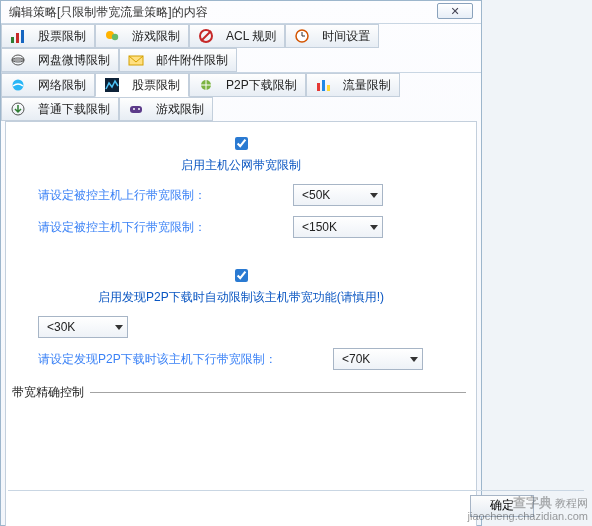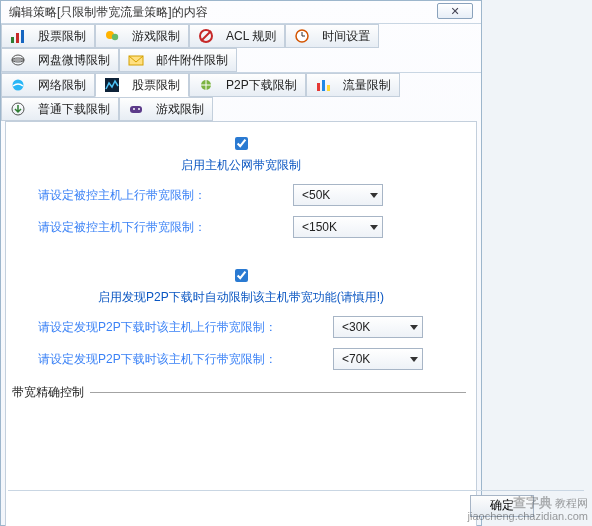--- a/index.html
+++ b/index.html
@@ -189,21 +189,20 @@
     </div>
 
     <div style="height:14px"></div>
 
     <label class="chk">
       <input type="checkbox" checked="" style="">
       <span class="blue">启用发现P2P下载时自动限制该主机带宽功能(请慎用!)</span>
     </label>
 
     <div class="formrow wide">
-      <span class="lbl">请设定发现P2P下载时该主机上行带宽限制：</span>
       <div class="select">
         <span>&lt;30K</span>
         <span class="caret"></span>
       </div>
     </div>
     <div class="formrow wide">
       <span class="lbl">请设定发现P2P下载时该主机下行带宽限制：</span>
       <div class="select">
         <span>&lt;70K</span>
         <span class="caret"></span>

